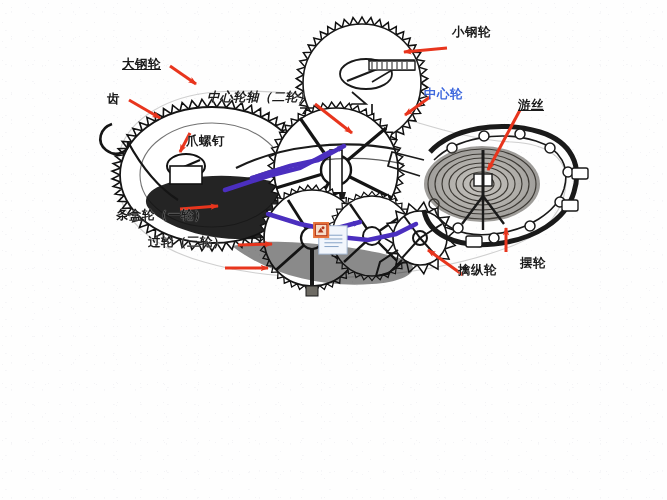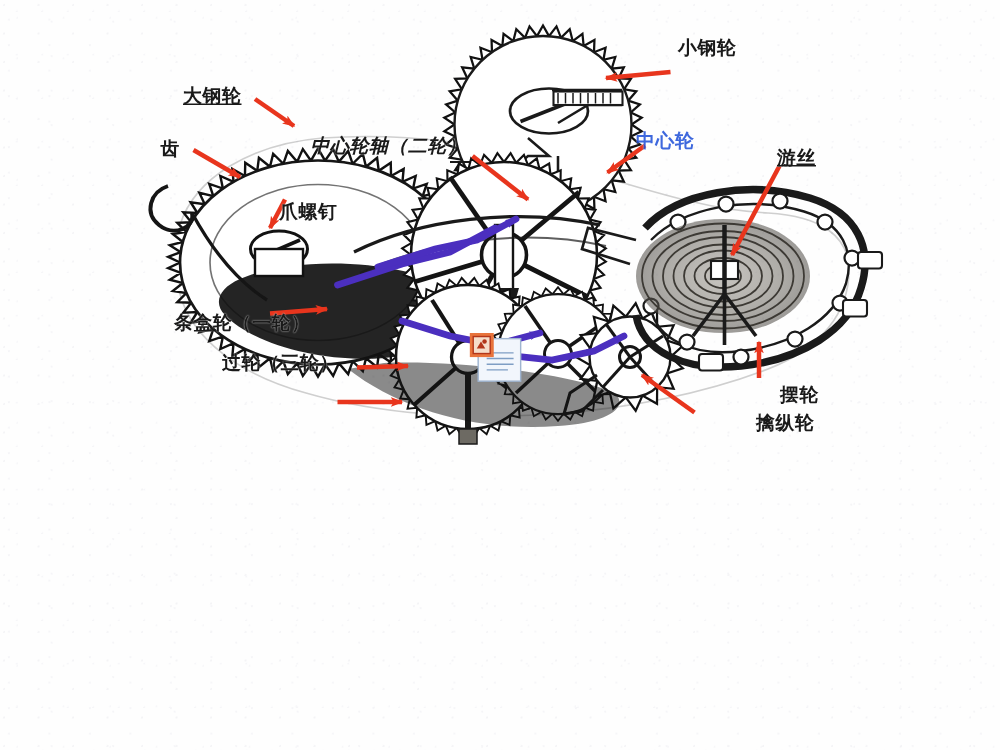--- a/index.html
+++ b/index.html
@@ -251,21 +251,21 @@
       <div class="lbl" style="left: 122px; top: 56px; text-decoration: underline;">大钢轮</div>
       <div class="lbl" style="left: 107px; top: 91px;">齿</div>
       <div class="lbl" style="left: 207px; top: 89px; font-style: italic;">中心轮轴（二轮）</div>
       <div class="lbl" style="left: 186px; top: 119px; margin-top: 14px;">爪螺钉</div>
       <div class="lbl" style="left: 452px; top: 24px;">小钢轮</div>
       <div class="lbl faded" style="left: 424px; top: 86px;">中心轮</div>
       <div class="lbl" style="left: 518px; top: 97px; text-decoration: underline;">游丝</div>
       <div class="lbl" style="left: 88px; top: 207px; margin-left: 28px;">条盒轮（一轮）</div>
       <div class="lbl" style="left: 148px; top: 234px;">过轮（三轮）</div>
       <div class="lbl" style="left: 520px; top: 255px;">摆轮</div>
-      <div class="lbl" style="left: 458px; top: 274px; margin-left: 46px;">擒纵轮</div>
+      <div class="lbl" style="left: 458px; top: 262px;">擒纵轮</div>
     </div>
 
   <svg class="docicon" id="artifactIcon" viewBox="0 0 40 36" style="left: 313px; top: 222px; width: 38px; height: 34px;">
     <rect x="6" y="4" width="30" height="30" fill="#f2f6fc" stroke="#9fb4d0" stroke-width="1"></rect>
     <g stroke="#7f9ec4" stroke-width="1">
       <line x1="12" y1="14" x2="31" y2="14"></line>
         <line x1="12" y1="18" x2="31" y2="18"></line>
       <line x1="12" y1="22" x2="31" y2="22"></line>
         <line x1="12" y1="26" x2="27" y2="26"></line>
     </g>

